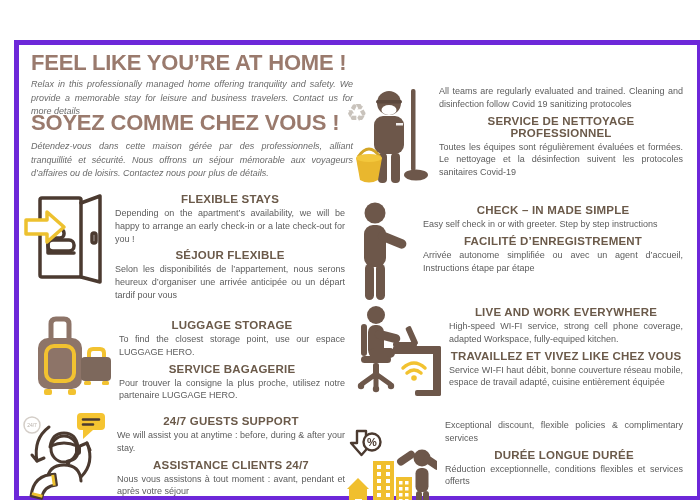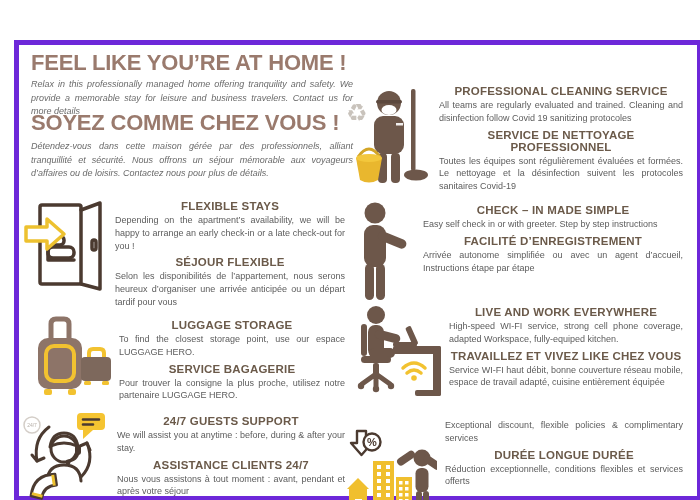--- a/index.html
+++ b/index.html
@@ -35,21 +35,21 @@
 </head>
 <body>
 
 <div class="card">
 
   <div class="abs h1" style="left:12px; top:5px;">FEEL LIKE YOU’RE AT HOME !</div>
   <p class="abs intro" style="left:12px; top:33px; width:322px;">Relax in this professionally managed home offering tranquility and safety. We provide a memorable stay for leisure and business travelers. Contact us for more details</p>
   <div class="abs h1" style="left:12px; top:65px;">SOYEZ COMME CHEZ VOUS !</div>
   <p class="abs intro" style="left:12px; top:95px; width:322px;">Détendez-vous dans cette maison gérée par des professionnels, alliant tranquillité et sécurité. Nous offrons un séjour mémorable aux voyageurs d’affaires ou de loisirs. Contactez nous pour plus de détails.</p>
 
-  <div class="section" style="left:4px; top:153px; width:322px;">
+  <div class="section" style="left:4px; top:146px; width:322px;">
     <div class="icon-box">
       <svg width="84" height="96" viewBox="0 0 84 96">
         <g stroke="#4b3a30" stroke-width="3.5" fill="none" stroke-linejoin="round" stroke-linecap="round">
           <rect x="17" y="7" width="41" height="79" rx="2"></rect>
           <path d="M58,12 L77,5 L77,91 L58,86"></path>
           <rect x="69" y="42" width="4" height="10" rx="2"></rect>
           <path d="M25,36 v26 h26"></path>
           <rect x="25" y="38" width="16" height="9" rx="4"></rect>
           <rect x="25" y="49" width="26" height="11" rx="5"></rect>
         </g>
@@ -135,21 +135,20 @@
           <ellipse cx="71" cy="92" rx="12" ry="5.5"></ellipse>
         </g>
         <ellipse cx="44" cy="27" rx="7.5" ry="5" fill="#ffffff"></ellipse>
         <rect x="51" y="40" width="7" height="2.5" fill="#ffffff" opacity="0.9"></rect>
         <path d="M13,74 Q24,58 35,74" stroke="#d3a526" stroke-width="3" fill="none"></path>
         <path d="M11,75 h26 l-4,22 q-9,5 -18,0 z" fill="#e9b72e"></path>
         <ellipse cx="24" cy="75" rx="13" ry="4" fill="#f3c73c"></ellipse>
       </svg>
     </div>
     <div class="sec-text pt2">
-      <div class="sec-title">PROFESSIONAL CLEANING SERVICE</div>
       <p class="sec-desc">All teams are regularly evaluated and trained. Cleaning and disinfection follow Covid 19 sanitizing protocoles</p>
       <div class="sec-title">SERVICE DE NETTOYAGE PROFESSIONNEL</div>
       <p class="sec-desc">Toutes les équipes sont régulièrement évaluées et formées. Le nettoyage et la désinfection suivent les protocoles sanitaires Covid-19</p>
     </div>
   </div>
 
   <div class="section" style="left:330px; top:157px; width:334px;">
     <div class="icon-box" style="width:66px;">
       <svg width="66" height="100" viewBox="0 0 66 100">
         <g fill="#6d574a">

